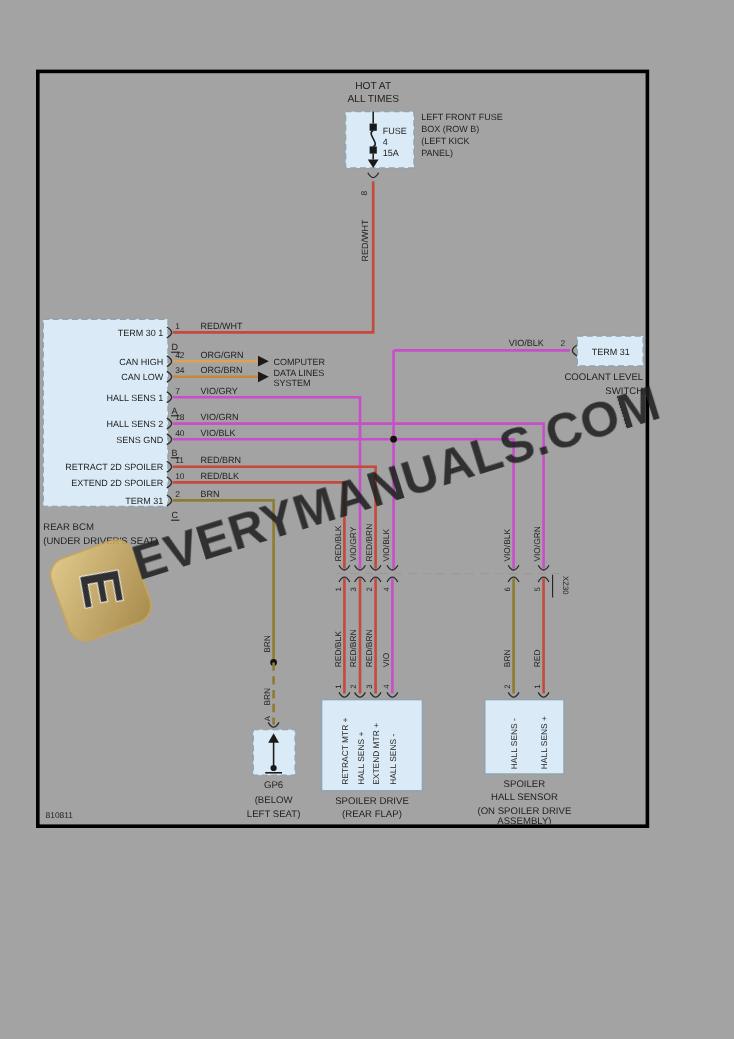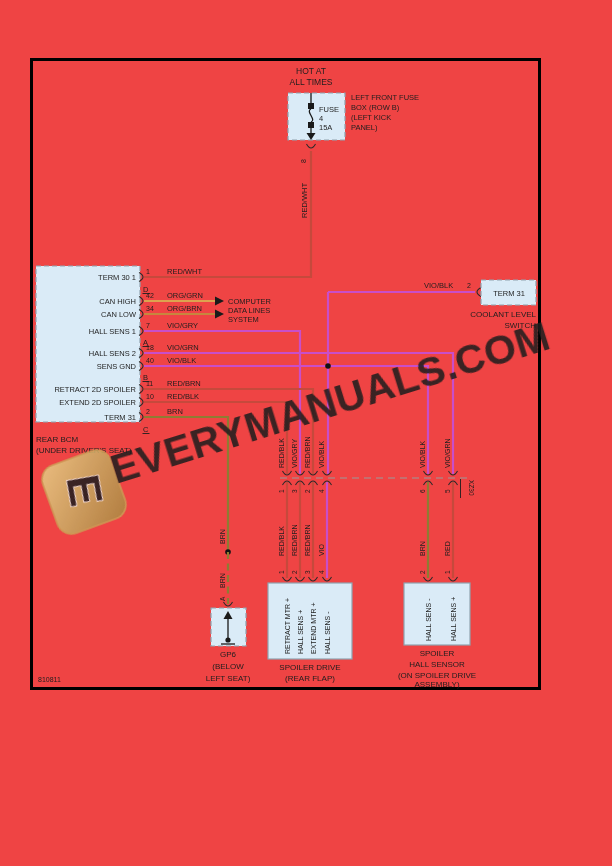--- a/index.html
+++ b/index.html
@@ -1,16 +1,16 @@
 <!DOCTYPE html>
 <html><head>
 <meta charset="utf-8">
 <style>
   html,body{margin:0;padding:0;background:#fff;}
-  .page{position:relative;width:612px;height:866px;background:#ef4444;overflow:hidden;
+  .page{position:relative;width:612px;height:866px;background:#a3a3a3;overflow:hidden;
         font-family:"Liberation Sans", sans-serif;}
   svg{position:absolute;left:0;top:0;}
   text{fill:#1e1e1e;font-family:"Liberation Sans", sans-serif;}
   .t65{font-size:6.5px}.t7{font-size:7px}.t75{font-size:7.5px}.t8{font-size:8px}.t85{font-size:8.5px}
   .mid{text-anchor:middle}.end{text-anchor:end}
   .wire{fill:none;stroke-width:2.2}
   .thin{fill:none;stroke:#1a1a1a;stroke-width:1.3}
   .arc{fill:none;stroke:#2a2a2a;stroke-width:1.1}
   .compbox{stroke:#8fa3b0;stroke-width:1.2}
   .dashedbox{stroke:#8fa3b0;stroke-width:1.2;stroke-dasharray:5,3}

